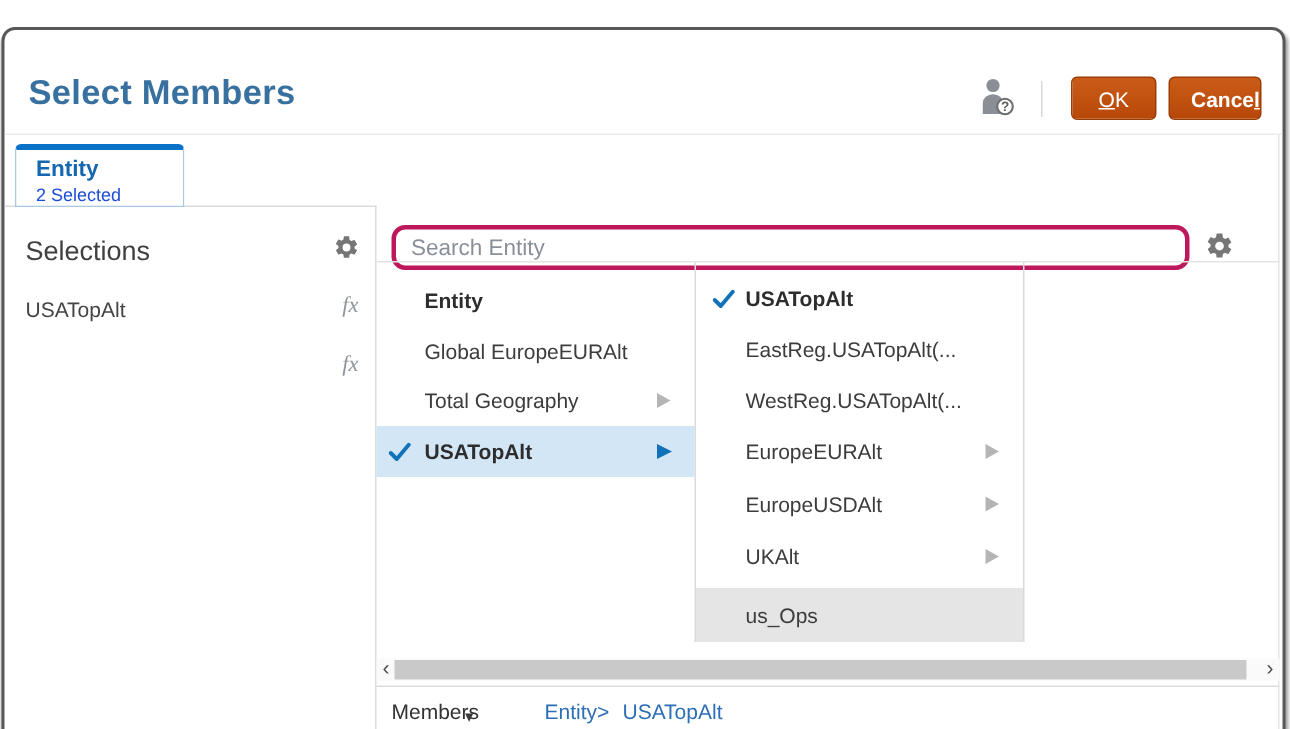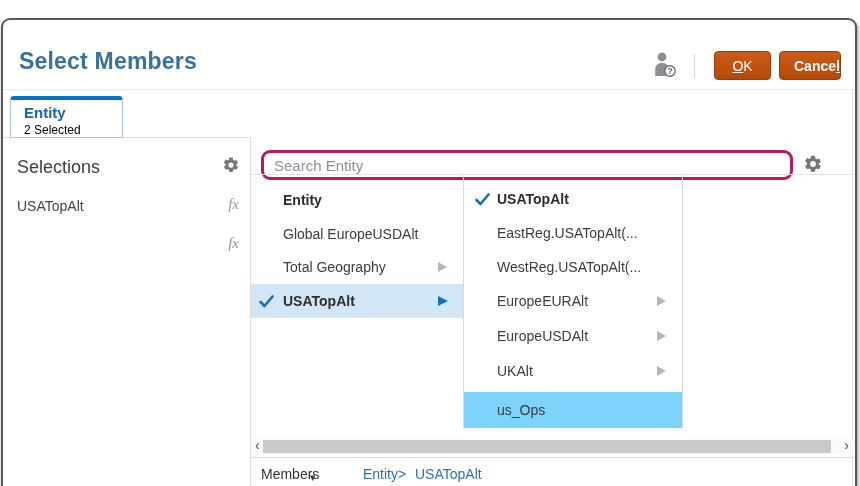--- a/index.html
+++ b/index.html
@@ -30,21 +30,21 @@
   .btn-ok { left: 711px; width: 57px; }
   .btn-cancel { left: 776px; width: 62px; font-weight: bold; }
 
   
   .tab {
     position: absolute; left: 7px; top: 76px; width: 113px; height: 42px;
     background: #fff; border: 1px solid #a9c6e2; border-top: 4px solid #0a72c6;
     border-radius: 4px 4px 0 0; z-index: 3; cursor: pointer; padding: 4px 0 0 13px;
   }
   .tab-label { font-size: 15px; font-weight: bold; color: #1467b0; }
-  .tab-sub { font-size: 12px; color: #000000; margin-top: 2px; }
+  .tab-sub { font-size: 12px; color: #1d4ed8; margin-top: 2px; }
 
   
   .panel-top-line { position: absolute; left: 0; top: 117px; width: 248px; height: 1px; background: #dcdcdc; z-index: 2; }
   .panel-vdiv { position: absolute; left: 247px; top: 117px; width: 1px; height: 359px; background: #dcdcdc; }
   .sel-header { position: absolute; left: 14px; top: 137px; font-size: 18px; color: #404040; text-align: center; }
   .gear { fill: #767676; }
   .gear-left { position: absolute; left: 219px; top: 136px; cursor: pointer; }
   .sel-item { position: absolute; left: 0; width: 247px; height: 26px; cursor: pointer; }
   .sel-item .lbl { position: absolute; left: 14px; top: 4px; font-size: 14px; color: #444; }
   .fx {
@@ -64,21 +64,21 @@
   .right-inner-border { position: absolute; left: 849px; top: 70px; width: 1px; height: 406px; background: #e5e5e5; }
 
   
   .row { position: absolute; display: flex; align-items: center; font-size: 14px; color: #3c3c3c; cursor: pointer; }
   .row.l1 { left: 248px; width: 212px; height: 34px; }
   .row.l2 { left: 461px; width: 218px; height: 34px; }
   .row .txt { margin-left: 32px; }
   .row.l2 .txt { margin-left: 33px; }
   .row.bold .txt { font-weight: bold; color: #2d2d2d; }
   .row.sel-blue { background: #d3e6f6; }
-  .row.hover-gray { background: #7dd3fc; }
+  .row.hover-gray { background: #e5e5e5; }
   .chk { position: absolute; left: 8px; top: 11px; }
   .row.l2 .chk { left: 11px; }
   .arr { position: absolute; width: 0; height: 0; border-top: 5px solid transparent; border-bottom: 5px solid transparent; }
   .arr.gray { border-left: 9px solid #b5b5b5; right: 16px; }
   .arr.blue { border-left: 10px solid #1272b9; right: 15px; }
   .list2-box { position: absolute; left: 460px; top: 155px; width: 220px; height: 253px;
     border-left: 1px solid #dadada; border-right: 1px solid #dadada; border-bottom: 1px solid #e2e2e2; }
 
   
   .hscroll { position: absolute; left: 248px; top: 419px; width: 602px; height: 15px; background: #fafafa; }
@@ -144,21 +144,21 @@
         </svg>
     </span>
     <div class="tree-top-sep"></div>
     <div class="right-inner-border"></div>
     <div class="list2-box"></div>
 
     <div class="row l1 bold" style="top:163px;">
       <span class="txt">Entity</span>
     </div>
     <div class="row l1" style="top:197px;">
-      <span class="txt">Global EuropeUSDAlt</span>
+      <span class="txt">Global EuropeEURAlt</span>
     </div>
     <div class="row l1" style="top:230px;text-align:right;">
       <span class="txt">Total Geography</span>
       <span class="arr gray"></span>
     </div>
     <div class="row l1 bold sel-blue" style="top:264px;">
       <span class="chk">
         <svg width="15" height="13" viewBox="0 0 15 13">
             <path d="M1.5 7 L5.5 11 L13.5 1.5" fill="none" stroke="#1272b9" stroke-width="2.6" stroke-linecap="round" stroke-linejoin="round"></path>
           </svg>

